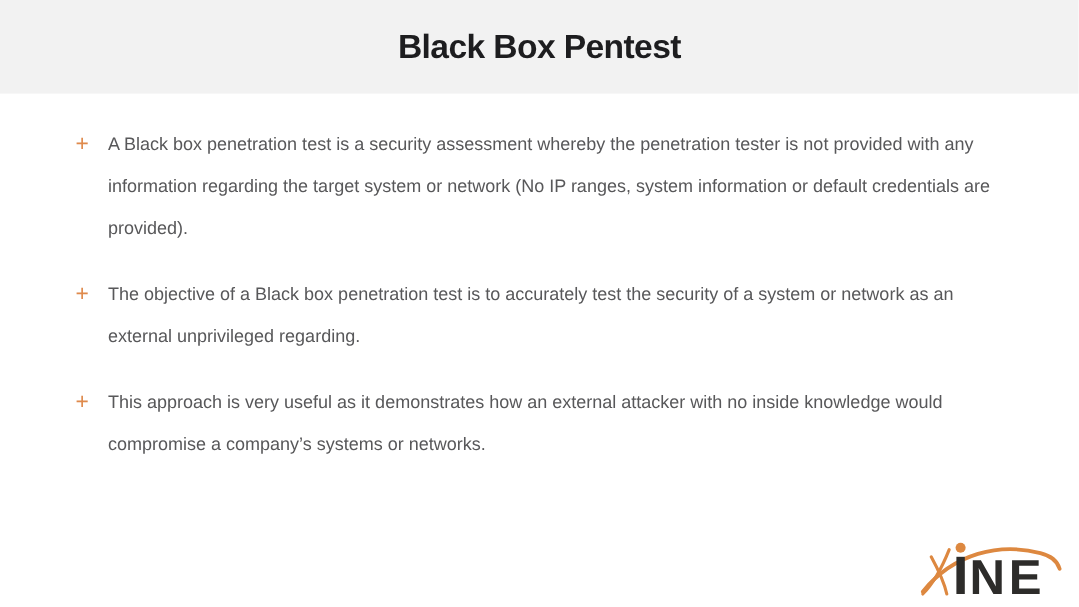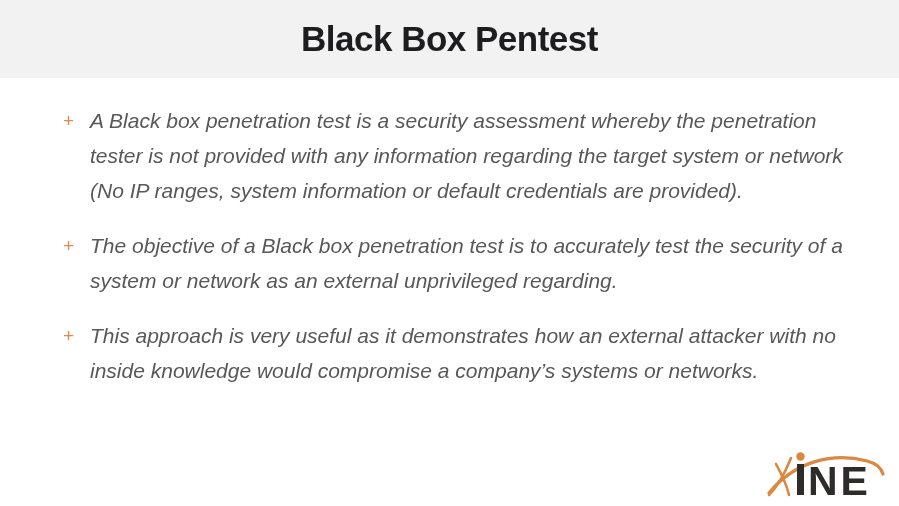--- a/index.html
+++ b/index.html
@@ -16,21 +16,21 @@
   }
   .slide-header {
     height:78px;
     background:#f2f2f2;
     display:flex;
     align-items:center;
     justify-content:center;
   }
   .page-title {
     margin:0;
-    font-size:35px;
+    font-size:28px;
     font-weight:700;
     letter-spacing:-0.5px;
     color:#1d1d1f;
   }
   .content {
     padding:25px 40px 0 63px;
   }
   .bullet-item {
     display:flex;
     align-items:flex-start;
@@ -38,24 +38,23 @@
   }
   .bullet-marker {
     flex:none;
     width:27px;
     font-size:19px;
     line-height:35px;
     color:#df8a4c;
   }
   .bullet-text {
     max-width:762px;
-    font-size:21px;
+    font-size:15px;
     line-height:35px;
     color:#58585a;
-    font-style:italic;
   }
   .logo {
     position:absolute;
     right:12px;
     bottom:7px;
     width:120px;
     height:50px;
   }
 </style>
 </head>

